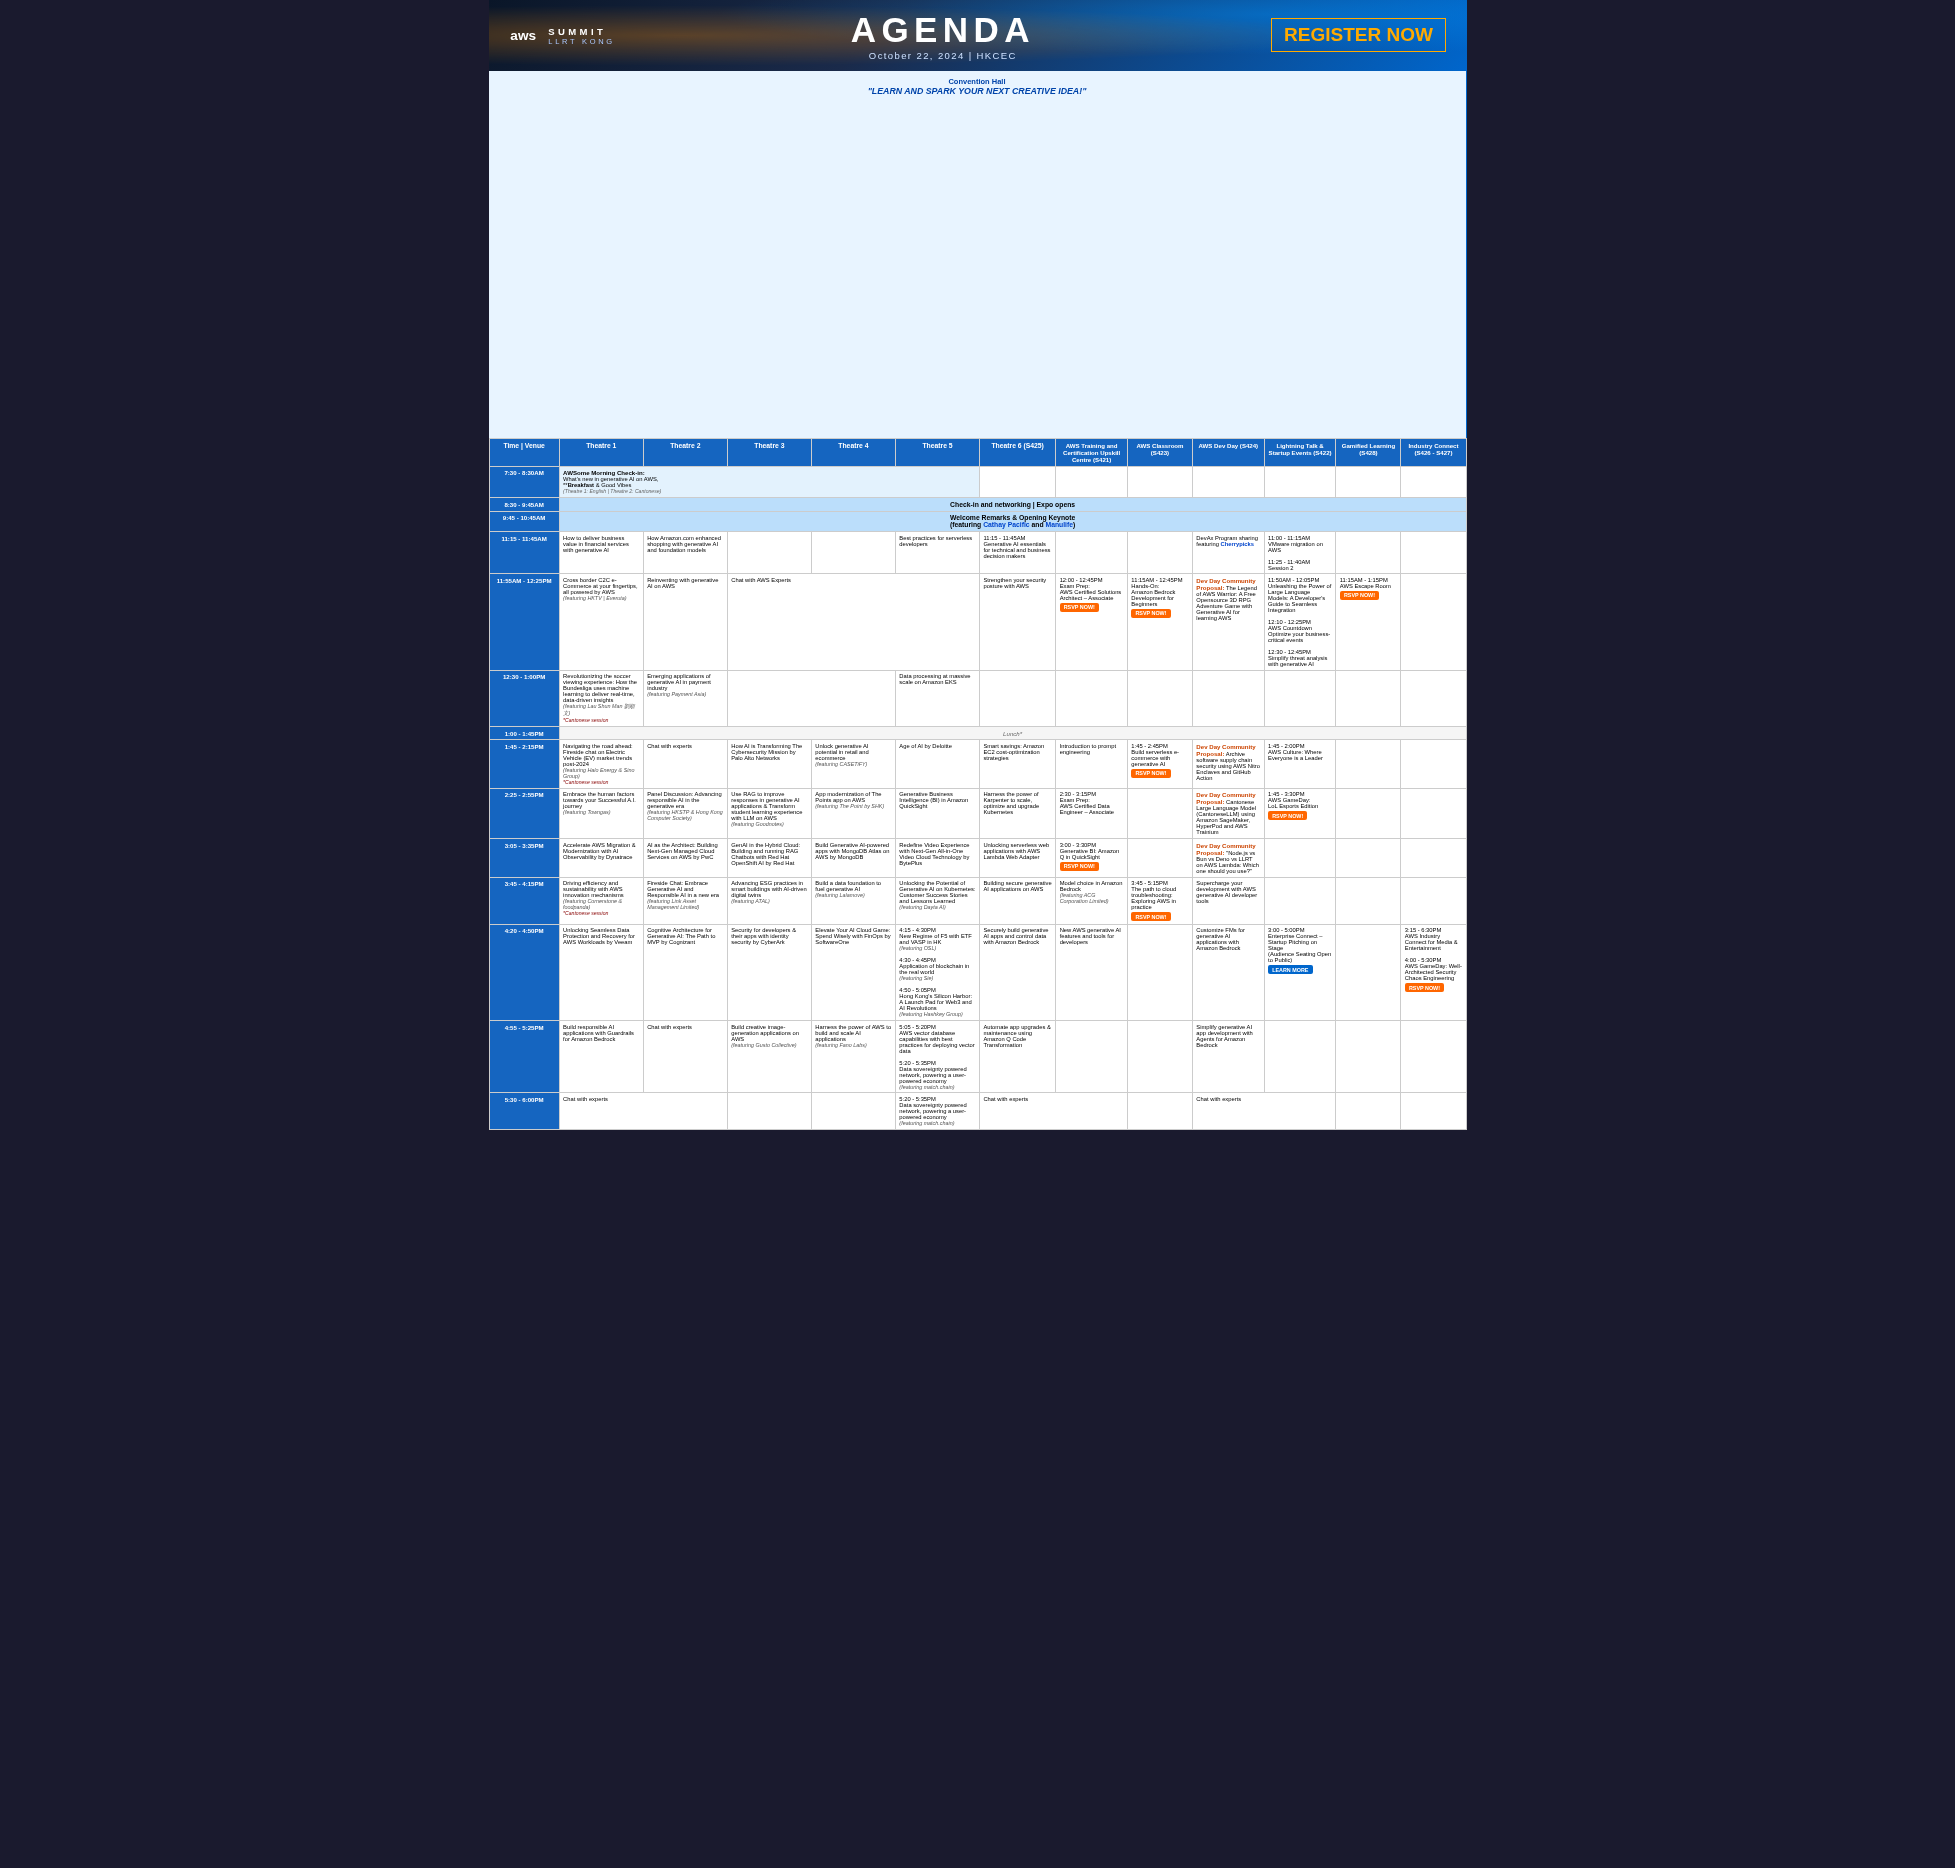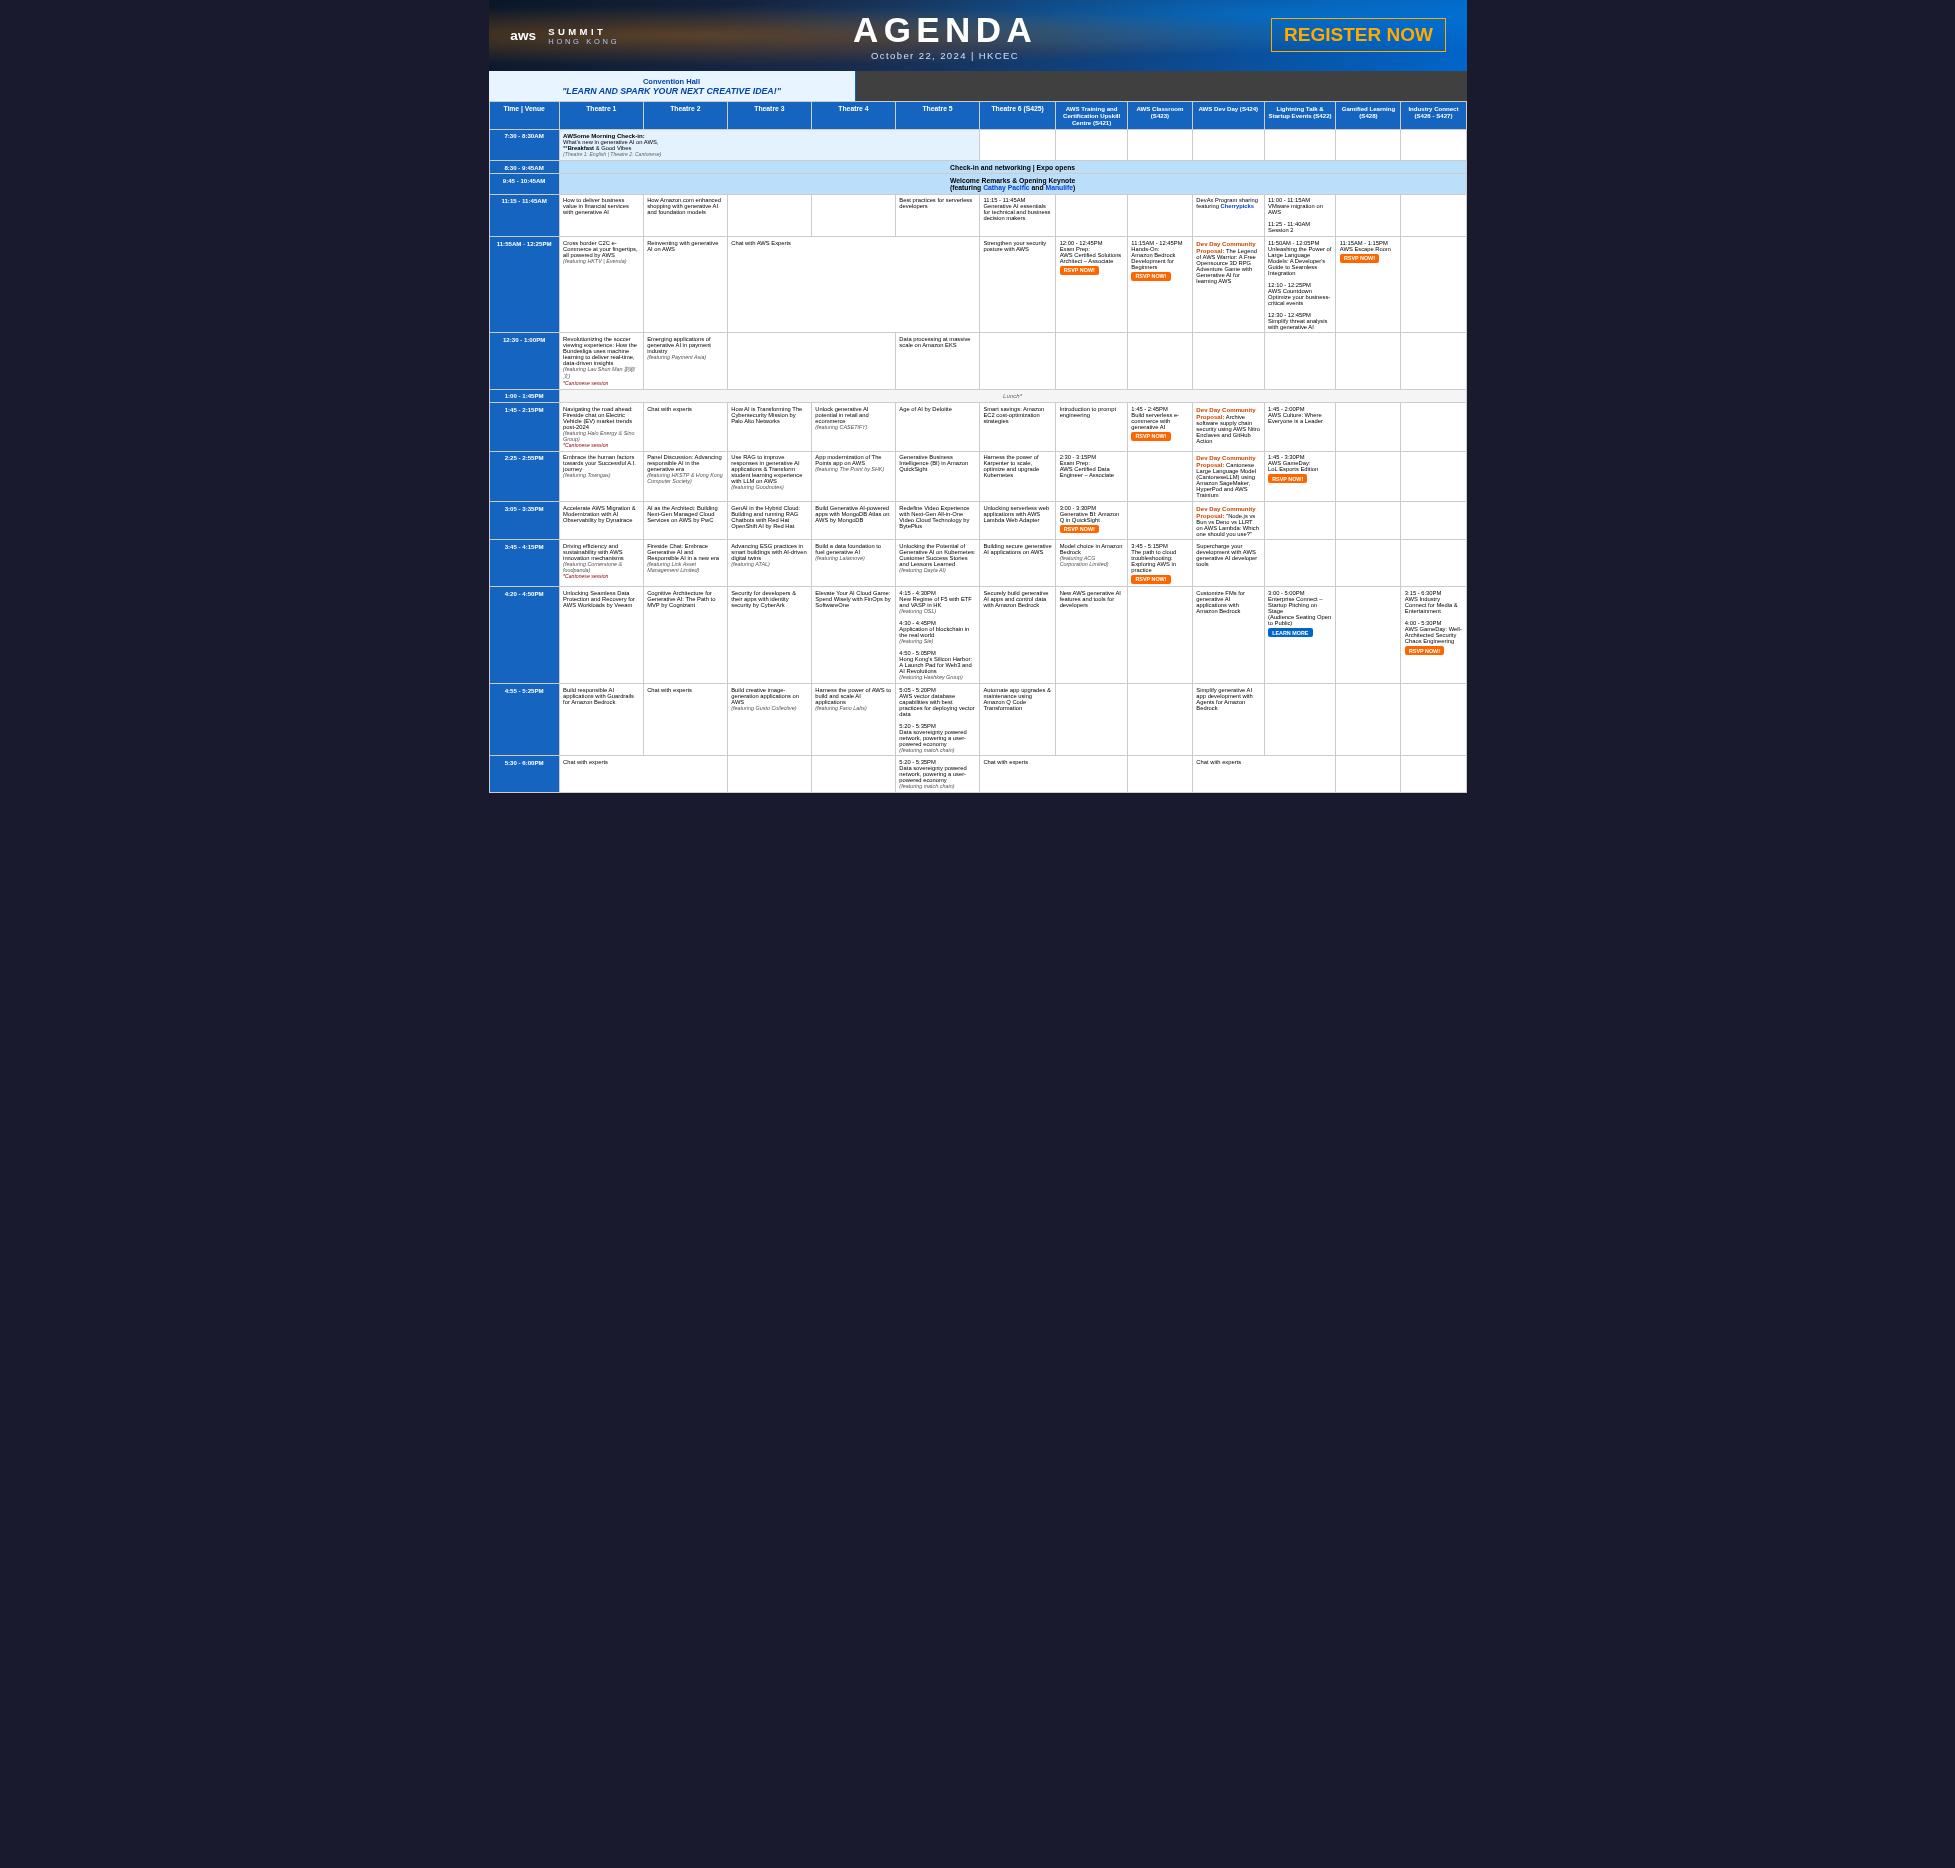--- a/index.html
+++ b/index.html
@@ -82,20 +82,21 @@
       font-weight: 700;
       text-decoration: none;
       border: 1.4px solid #ffaa00;
       padding: 5.4px 12.2px;
     }
 
     
     .venue-banners {
       display: flex;
       width: 100%;
+      flex-direction: column;
     }
     .venue-banner {
       padding: 5.4px 8.1px;
       text-align: center;
     }
     .venue-banner-left {
       background: #e8f4ff;
       flex: 0 0 367px;
       border-right: 1.4px solid #0066cc;
     }
@@ -249,21 +250,21 @@
 <div class="page-wrapper">
 
   <div class="header">
     <div class="header-logo">
       <div class="aws-logo">
         <svg width="34" height="20.4" viewBox="0 0 50 30" style="font-size:10px">
           <text x="2" y="22" font-size="20" font-weight="900" fill="white">aws</text>
         </svg>
         <div>
           <div class="summit-text">SUMMIT</div>
-          <div class="hongkong-text">HONG KONG</div>
+          <div class="hongkong-text">LLRT KONG</div>
         </div>
       </div>
     </div>
     <div class="header-center">
       <div class="agenda-title">AGENDA</div>
       <div class="agenda-subtitle">October 22, 2024 | HKCEC</div>
     </div>
     <div class="header-register">
       <a class="register-link" href="#">REGISTER NOW</a>
     </div>

